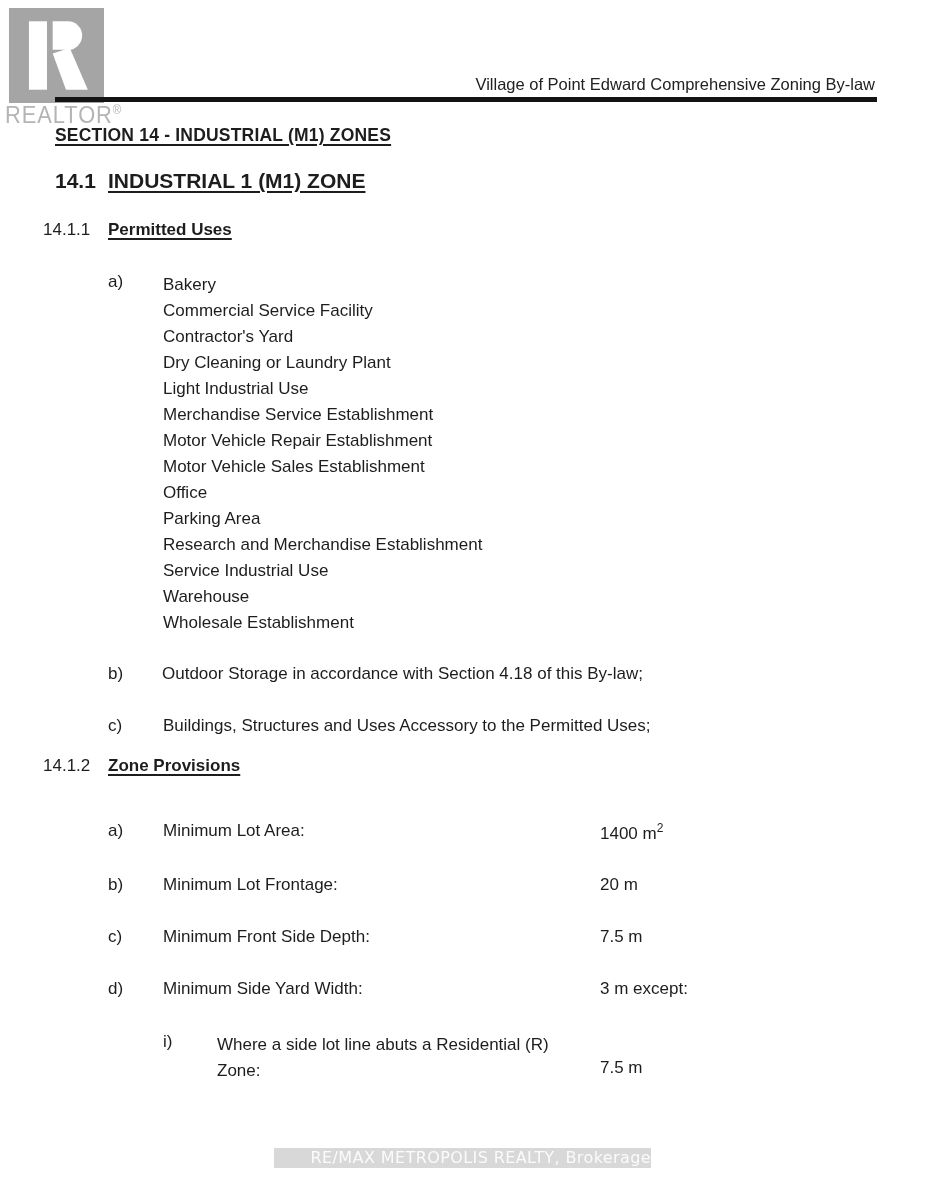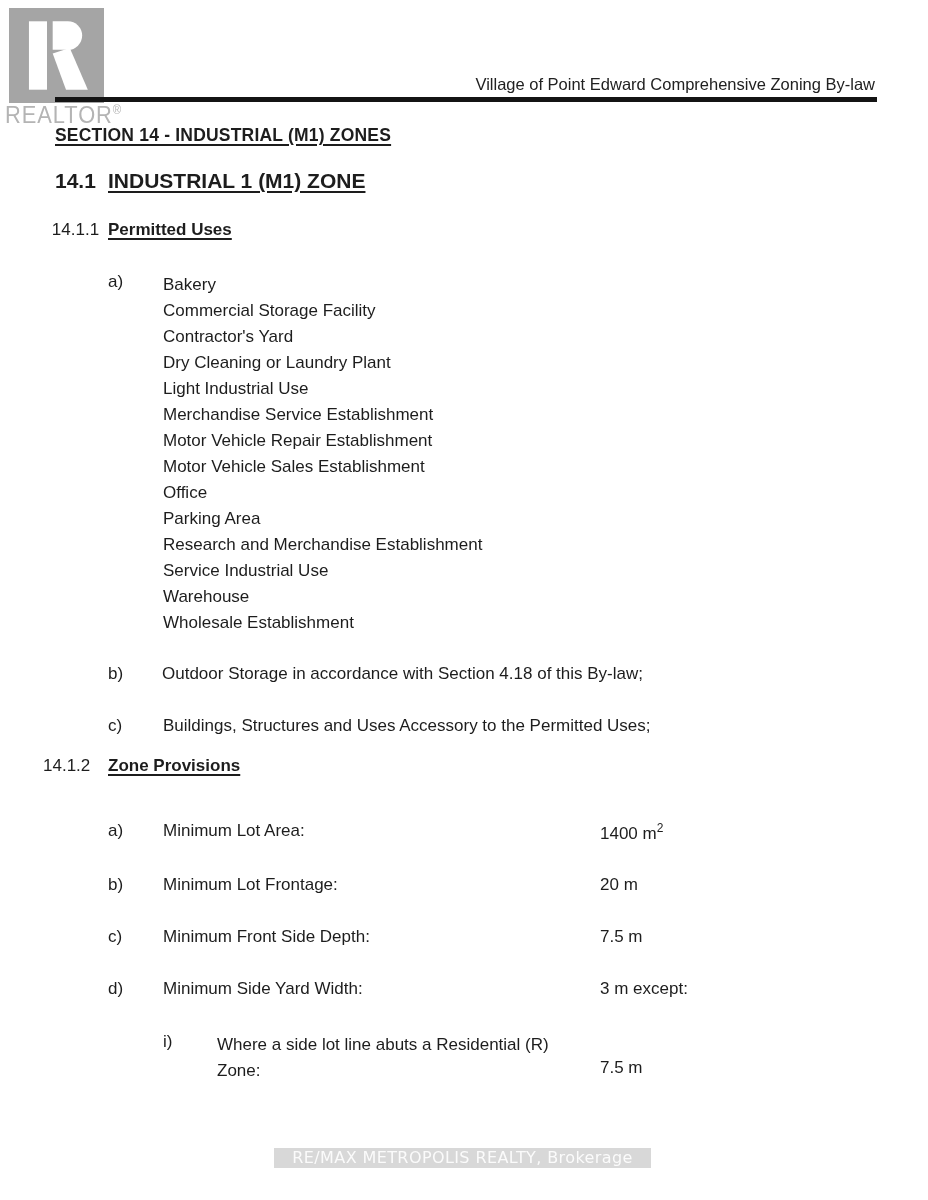--- a/index.html
+++ b/index.html
@@ -43,21 +43,21 @@
   
   .u { text-decoration:underline; text-decoration-thickness:1.8px; text-underline-offset:3px; }
   .sec-title {
     position:absolute; left:55px; top:125px;
     font-weight:bold; font-size:17.5px;
     letter-spacing:0.2px; white-space:nowrap;
   }
   .h-num-wide  { display:inline-block; width:53px; }
   .h-num-sub   { display:inline-block; width:65px; }
   .h141  { position:absolute; left:55px; top:169px; font-weight:bold; font-size:21px; white-space:nowrap; }
-  .h1411 { position:absolute; left:43px; top:220px; font-size:17px; white-space:nowrap;text-align:center; }
+  .h1411 { position:absolute; left:43px; top:220px; font-size:17px; white-space:nowrap; }
   .h1412 { position:absolute; left:43px; top:756px; font-size:17px; white-space:nowrap; }
   .h1411 .t, .h1412 .t { font-weight:bold; }
   
   .marker-a { position:absolute; left:108px; top:272px; }
   .uses-list { position:absolute; left:163px; top:272px; line-height:26px; }
   .marker-b { position:absolute; left:108px; top:664px; }
   .item-b   { position:absolute; left:162px; top:664px; }
   .marker-c { position:absolute; left:108px; top:716px; }
   .item-c   { position:absolute; left:163px; top:716px; }
   
@@ -78,21 +78,21 @@
     position:absolute; left:0; top:1097px; width:928px;
     text-align:center; font-size:17px;margin-top:48px;
   }
   .watermark {
     position:absolute; left:274px; top:1148px;
     width:377px; height:20px; line-height:20px;
     background:#d8d8d8;
     color:#fbfbfb;
     font-family:"DejaVu Sans","Liberation Sans",sans-serif;
     font-size:16px; letter-spacing:0.4px;
-    text-align:center; white-space:nowrap;
+    text-align:right; white-space:nowrap;
   }
 </style>
 </head>
 <body>
 
 <div class="page">
 
   <div class="logo-box">
     <svg viewBox="0 0 100 100" aria-hidden="true">
       <rect x="0" y="0" width="100" height="100" fill="#a5a5a5"></rect>
@@ -112,21 +112,21 @@
     <span class="h-num-wide">14.1</span><span class="u">INDUSTRIAL 1 (M1) ZONE</span>
   </div>
 
   <div class="h1411">
     <span class="h-num-sub">14.1.1</span><span class="t u">Permitted Uses</span>
   </div>
 
   <div class="marker-a">a)</div>
   <div class="uses-list">
     <div>Bakery</div>
-    <div>Commercial Storage Facility</div>
+    <div>Commercial Service Facility</div>
     <div>Contractor's Yard</div>
     <div>Dry Cleaning or Laundry Plant</div>
     <div>Light Industrial Use</div>
     <div>Merchandise Service Establishment</div>
     <div>Motor Vehicle Repair Establishment</div>
     <div>Motor Vehicle Sales Establishment</div>
     <div>Office</div>
     <div>Parking Area</div>
     <div>Research and Merchandise Establishment</div>
     <div>Service Industrial Use</div>

